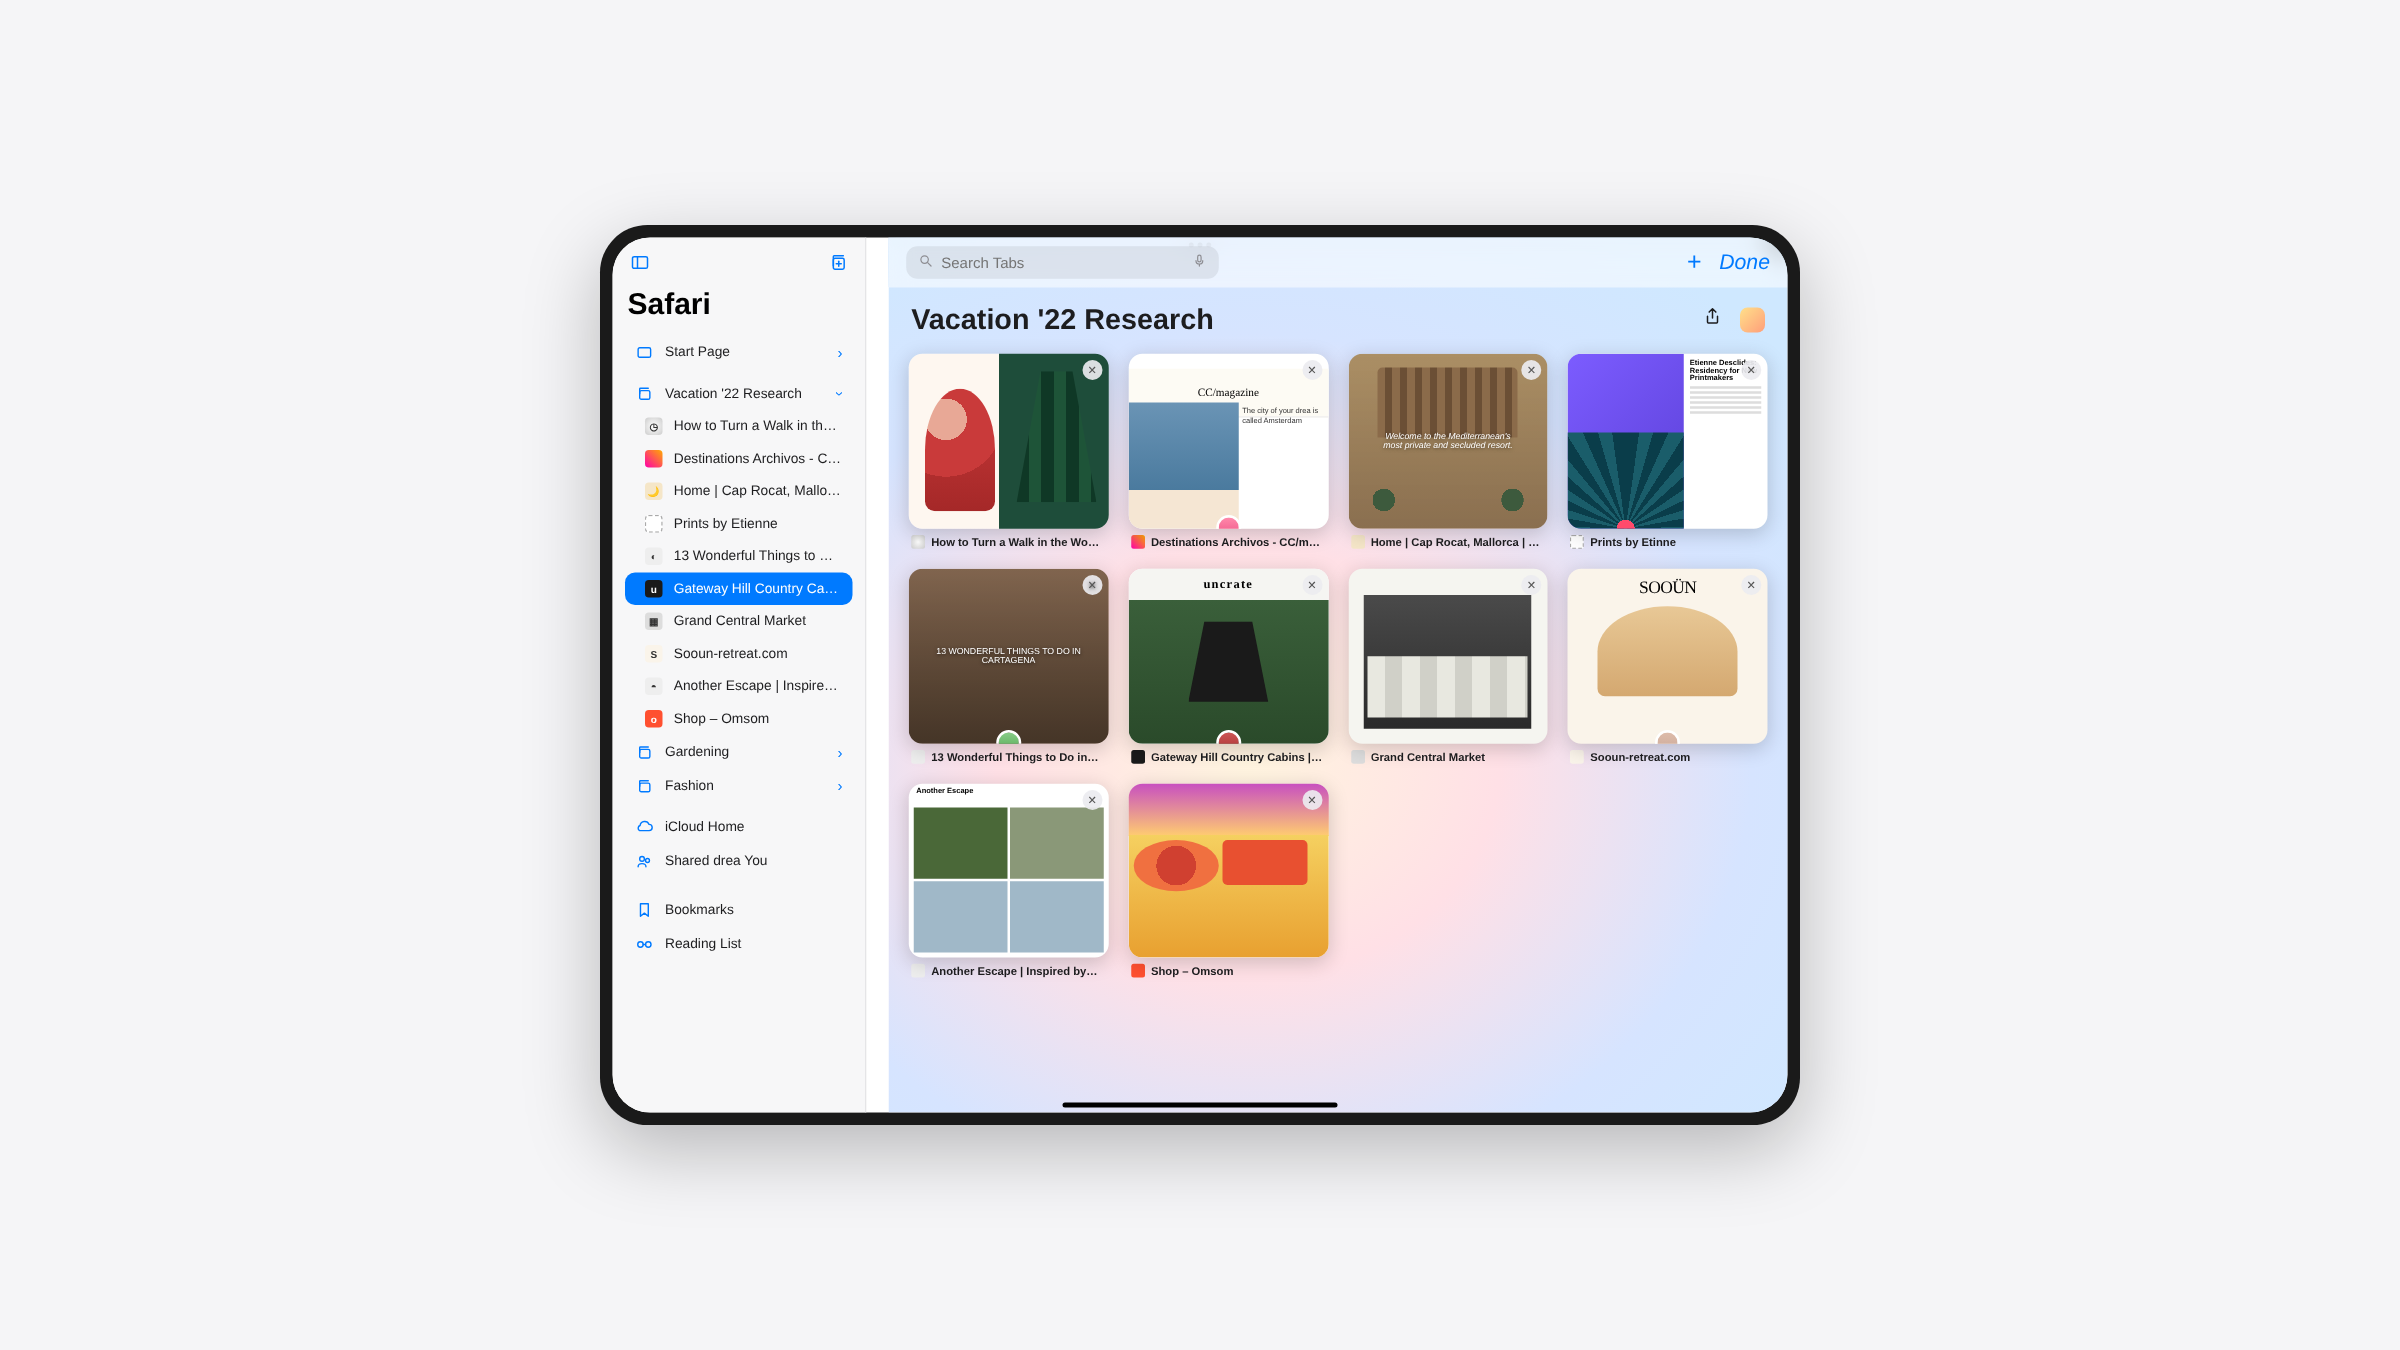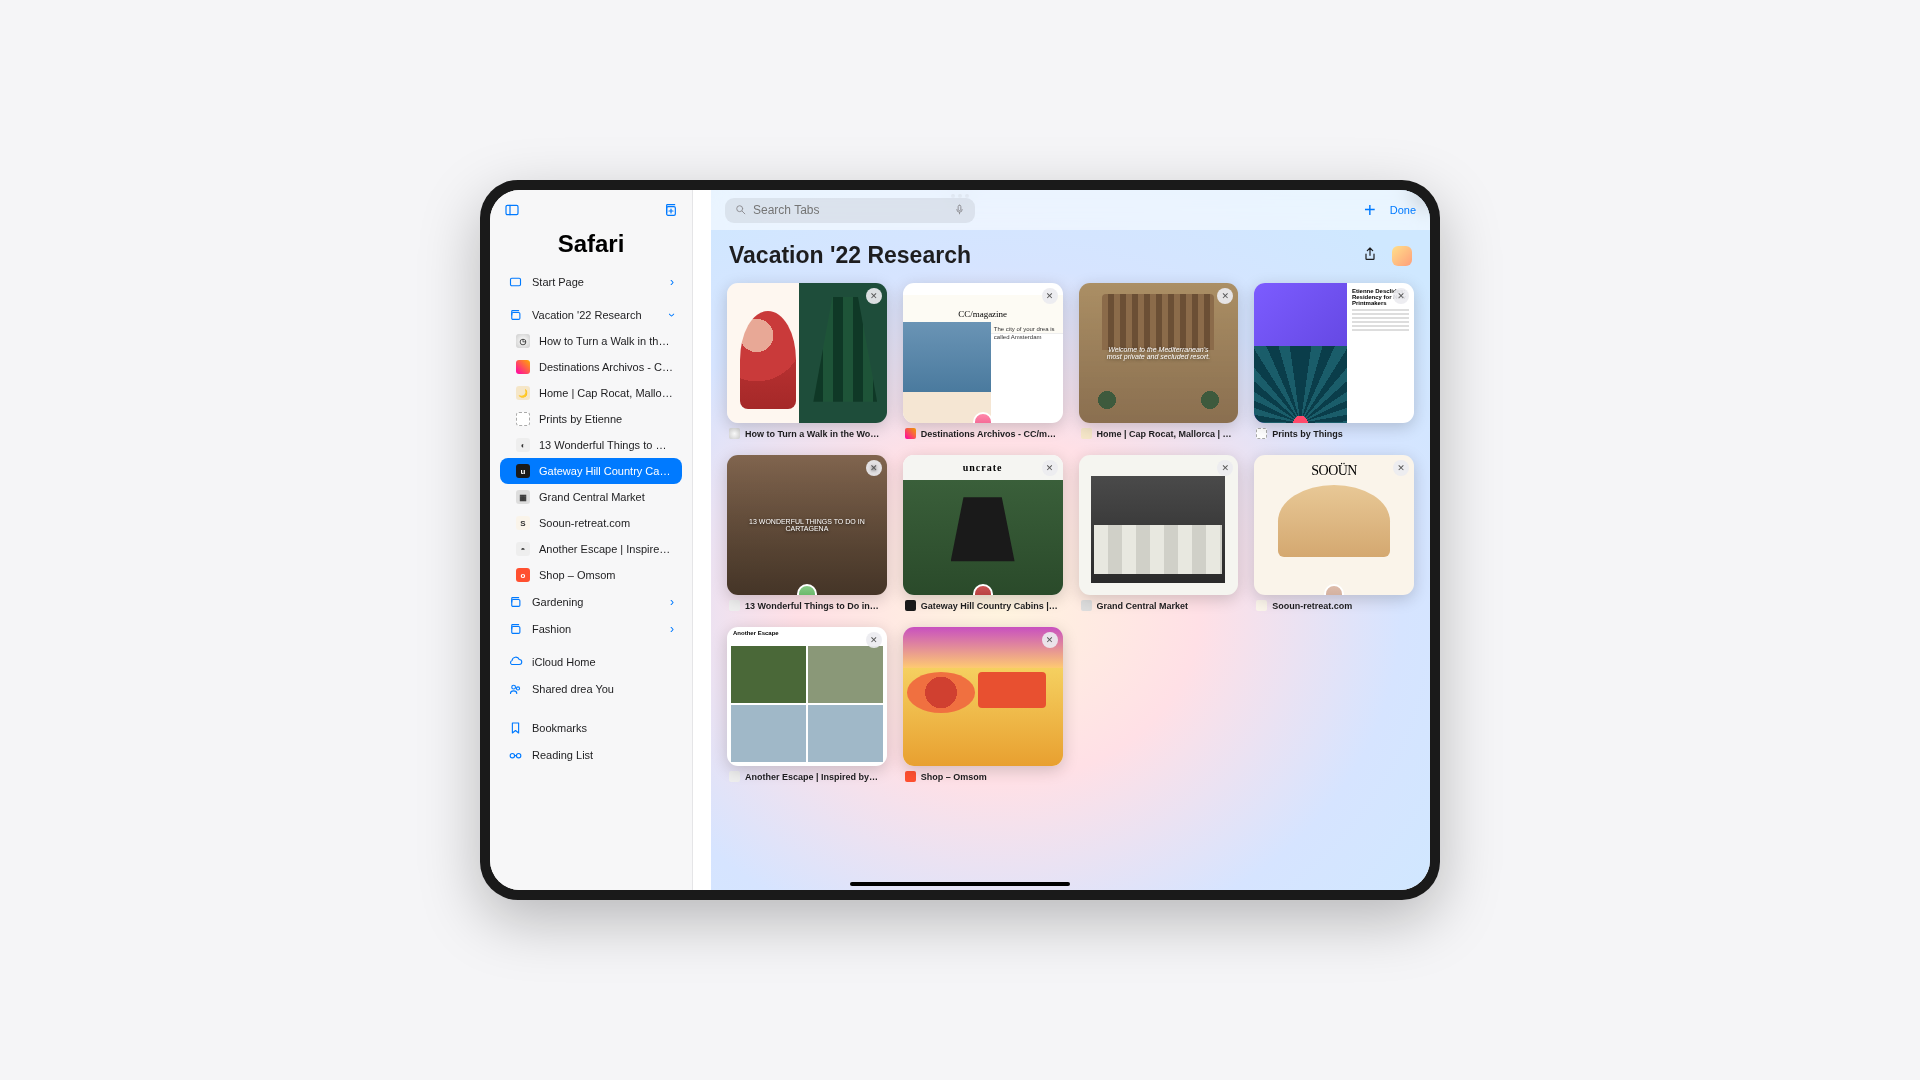--- a/index.html
+++ b/index.html
@@ -11,37 +11,37 @@
 .status-right { display: flex; align-items: center; gap: 4px; }
 .battery-icon { width: 20px; height: 10px; border: 1px solid #000; border-radius: 2px; position: relative; }
 .battery-icon::after { content: ''; position: absolute; right: -3px; top: 2.5px; width: 2px; height: 4px; background: #000; border-radius: 0 1px 1px 0; }
 .battery-fill { background: #000; width: 100%; height: 100%; border-radius: 1px; }
 .app { flex: 1; display: flex; overflow: hidden; }
 .islands { position: absolute; top: 14px; left: 50%; transform: translateX(-50%); display: flex; gap: 3px; }
 .island-dot { width: 4px; height: 4px; border-radius: 50%; background: rgba(0,0,0,0.35); }
 .sidebar { width: 203px; background: #f7f7f8; display: flex; flex-direction: column; padding: 6px 10px; border-right: 1px solid #e5e5e7; overflow-y: auto; }
 .sidebar-top { display: flex; justify-content: space-between; align-items: center; height: 28px; }
 .icon-btn { width: 24px; height: 24px; display: flex; align-items: center; justify-content: center; color: #007aff; cursor: pointer; }
-.sidebar-title { font-size: 24px; font-weight: 700; color: #000; margin: 6px 2px 10px; text-align: center; }
+.sidebar-title { font-size: 24px; font-weight: 700; color: #000; margin: 6px 2px 10px; }
 .side-item { display: flex; align-items: center; gap: 9px; padding: 6px 8px; border-radius: 8px; font-size: 11px; color: #1d1d1f; cursor: pointer; position: relative; min-height: 26px; }
 .side-item .chev { margin-left: auto; color: #007aff; font-size: 12px; }
 .side-item.selected { background: #007aff; color: #fff; }
 .side-item.sub { padding-left: 16px; }
 .si-icon { width: 15px; height: 15px; display: flex; align-items: center; justify-content: center; color: #007aff; flex-shrink: 0; font-size: 11px; }
 .si-favicon { width: 14px; height: 14px; border-radius: 3px; background: #ccc; flex-shrink: 0; display:flex;align-items:center;justify-content:center;font-size:8px;color:#333;font-weight:700;}
 .side-label { white-space: nowrap; overflow: hidden; text-overflow: ellipsis; flex: 1; }
 .section-gap { height: 6px; }
 .main { flex: 1; display: flex; flex-direction: column; background: radial-gradient(ellipse 80% 70% at 40% 60%, #fff4df 0%, #ffe0e6 35%, #d6e4ff 70%, #cfe8ff 100%); overflow: hidden; margin-left: 18px; }
 .toolbar { height: 40px; display: flex; align-items: center; padding: 0 14px; gap: 14px; background: rgba(255,255,255,0.55); backdrop-filter: blur(10px); }
 .search-wrap { display: flex; align-items: center; background: rgba(120,120,128,0.14); border-radius: 9px; padding: 5px 9px; gap: 6px; flex: 0 0 250px; }
 .search-wrap input { border: none; background: transparent; outline: none; font-size: 12px; width: 100%; color: #333; }
 .search-wrap .sicon { color: #8e8e93; font-size: 11px; }
 .search-wrap .mic { color: #8e8e93; font-size: 11px; }
 .tool-spacer { flex: 1; }
-.done-btn { color: #007aff; font-size: 11px; font-weight: 500; cursor: pointer; }
+.done-btn { color: #007aff; font-size: 17px; font-weight: 500; cursor: pointer; font-style: italic; }
 .plus-btn { color: #007aff; font-size: 20px; font-weight: 300; cursor: pointer; }
 .content { flex: 1; overflow-y: auto; padding: 0 16px 16px; }
 .content-header { display: flex; align-items: center; justify-content: space-between; padding: 12px 2px 14px; }
 .group-title { font-size: 23px; font-weight: 700; color: #1d1d1f; }
 .header-actions { display: flex; align-items: center; gap: 14px; }
 .share-icon { color: #1d1d1f; cursor:pointer; }
 .avatar-sm { width: 20px; height: 20px; border-radius: 6px; background: linear-gradient(135deg,#ffe08a,#ff9e7a); cursor:pointer;}
 .grid { display: grid; grid-template-columns: repeat(4, 1fr); gap: 16px; }
 .tab-card { display: flex; flex-direction: column; gap: 5px; }
 .thumb { position: relative; width: 100%; aspect-ratio: 4/3.5; border-radius: 11px; background: #fff; overflow: hidden; box-shadow: 0 4px 16px rgba(0,0,0,0.18); cursor:pointer;}
@@ -305,21 +305,21 @@
                     <div class="ln"></div>
                     <div class="ln"></div>
                     <div class="ln"></div>
                     <div class="ln"></div>
                     <div class="ln"></div>
                     <div class="ln"></div>
                   </div>
               </div>
               <div class="card-label">
                   <div class="card-fav" style="background:#fff;border:1px dashed #aaa"></div>
-                  <span>Prints by Things</span>
+                  <span>Prints by Etinne</span>
                 </div>
             </div>
 
             <div class="tab-card">
               <div class="thumb t5">
                   <div class="close-dot">✕</div>
                 <span>13 WONDERFUL THINGS TO DO IN CARTAGENA</span>
                 <div class="user-bubble" style="background:linear-gradient(#8c8,#5a5)"></div>
               </div>
               <div class="card-label">

